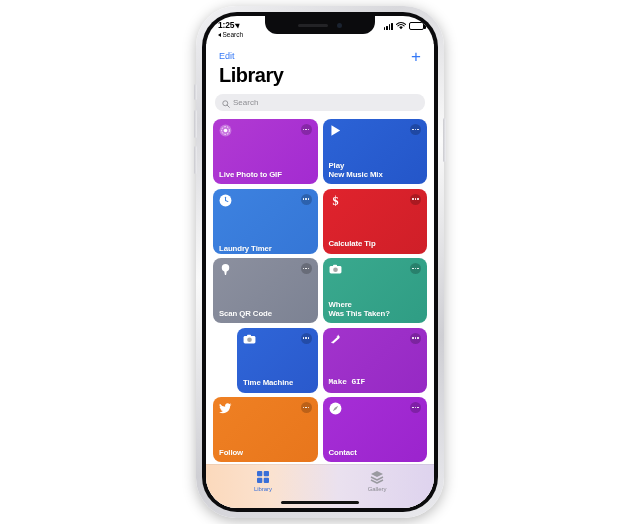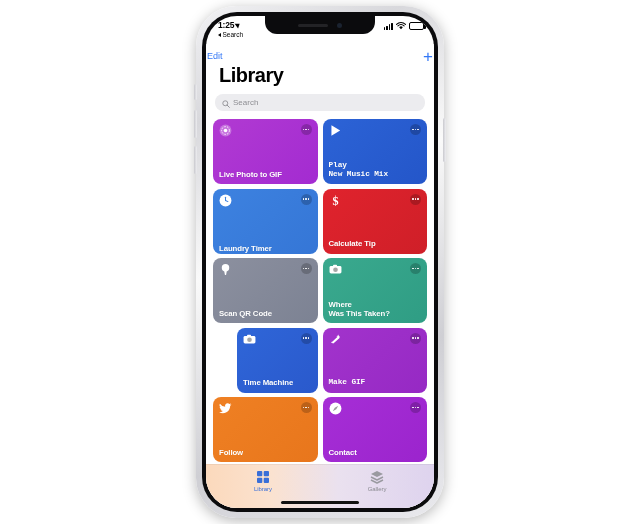--- a/index.html
+++ b/index.html
@@ -77,21 +77,21 @@
   #signal-bars i:nth-child(4){height:7px;}
   #wifi-icon svg { display:block; }
   #battery { width:15px; height:7.5px; border:1px solid #000; border-radius:2px; position:relative; padding:1px; }
   #battery::after { content:""; position:absolute; right:-2.5px; top:2px; width:1.5px; height:3.5px; background:#000; border-radius:0 1px 1px 0; }
   #battery-fill { width:80%; height:100%; background:#000; border-radius:1px; }
 
   
   #nav-bar {
     position:absolute; top:28px; left:0; right:0; height:24px;
     display:flex; align-items:center; justify-content:space-between;
-    padding:0 1px; z-index:20; background:#fff;
+    padding:0 13px; z-index:20; background:#fff;
   }
   #edit-button { color:#3478f6; font-size:9px; }
   #add-button  { color:#3478f6; font-size:17px; line-height:1; font-weight:300; }
 
   
   #page-title {
     position:absolute; top:48px; left:13px;
     font-size:20px; font-weight:bold; color:#000; letter-spacing:-0.5px;
     z-index:20;
   }
@@ -235,21 +235,21 @@
         <circle cx="7" cy="7" r="1.9" fill="#fff"></circle>
               </svg>
             </div>
             <div class="tile-more">
               <i></i>
               <i></i>
               <i></i>
             </div>
             <div class="tile-label">Live Photo to GIF</div>
           </div>
-          <div class="tile" style="background: linear-gradient(135deg, rgb(44, 99, 214) 0%, rgb(36, 86, 201) 100%); font-family: Liberation Mono, monospace;">
+          <div class="tile" style="background: linear-gradient(135deg, rgb(44, 99, 214) 0%, rgb(36, 86, 201) 100%);">
             <div class="tile-icon">
               <svg width="13" height="13" viewBox="0 0 14 14">
         <path d="M2.6 1.4 L12 7 L2.6 12.6 Z" fill="#fff"></path>
               </svg>
             </div>
             <div class="tile-more">
               <i></i>
               <i></i>
               <i></i>
             </div>

